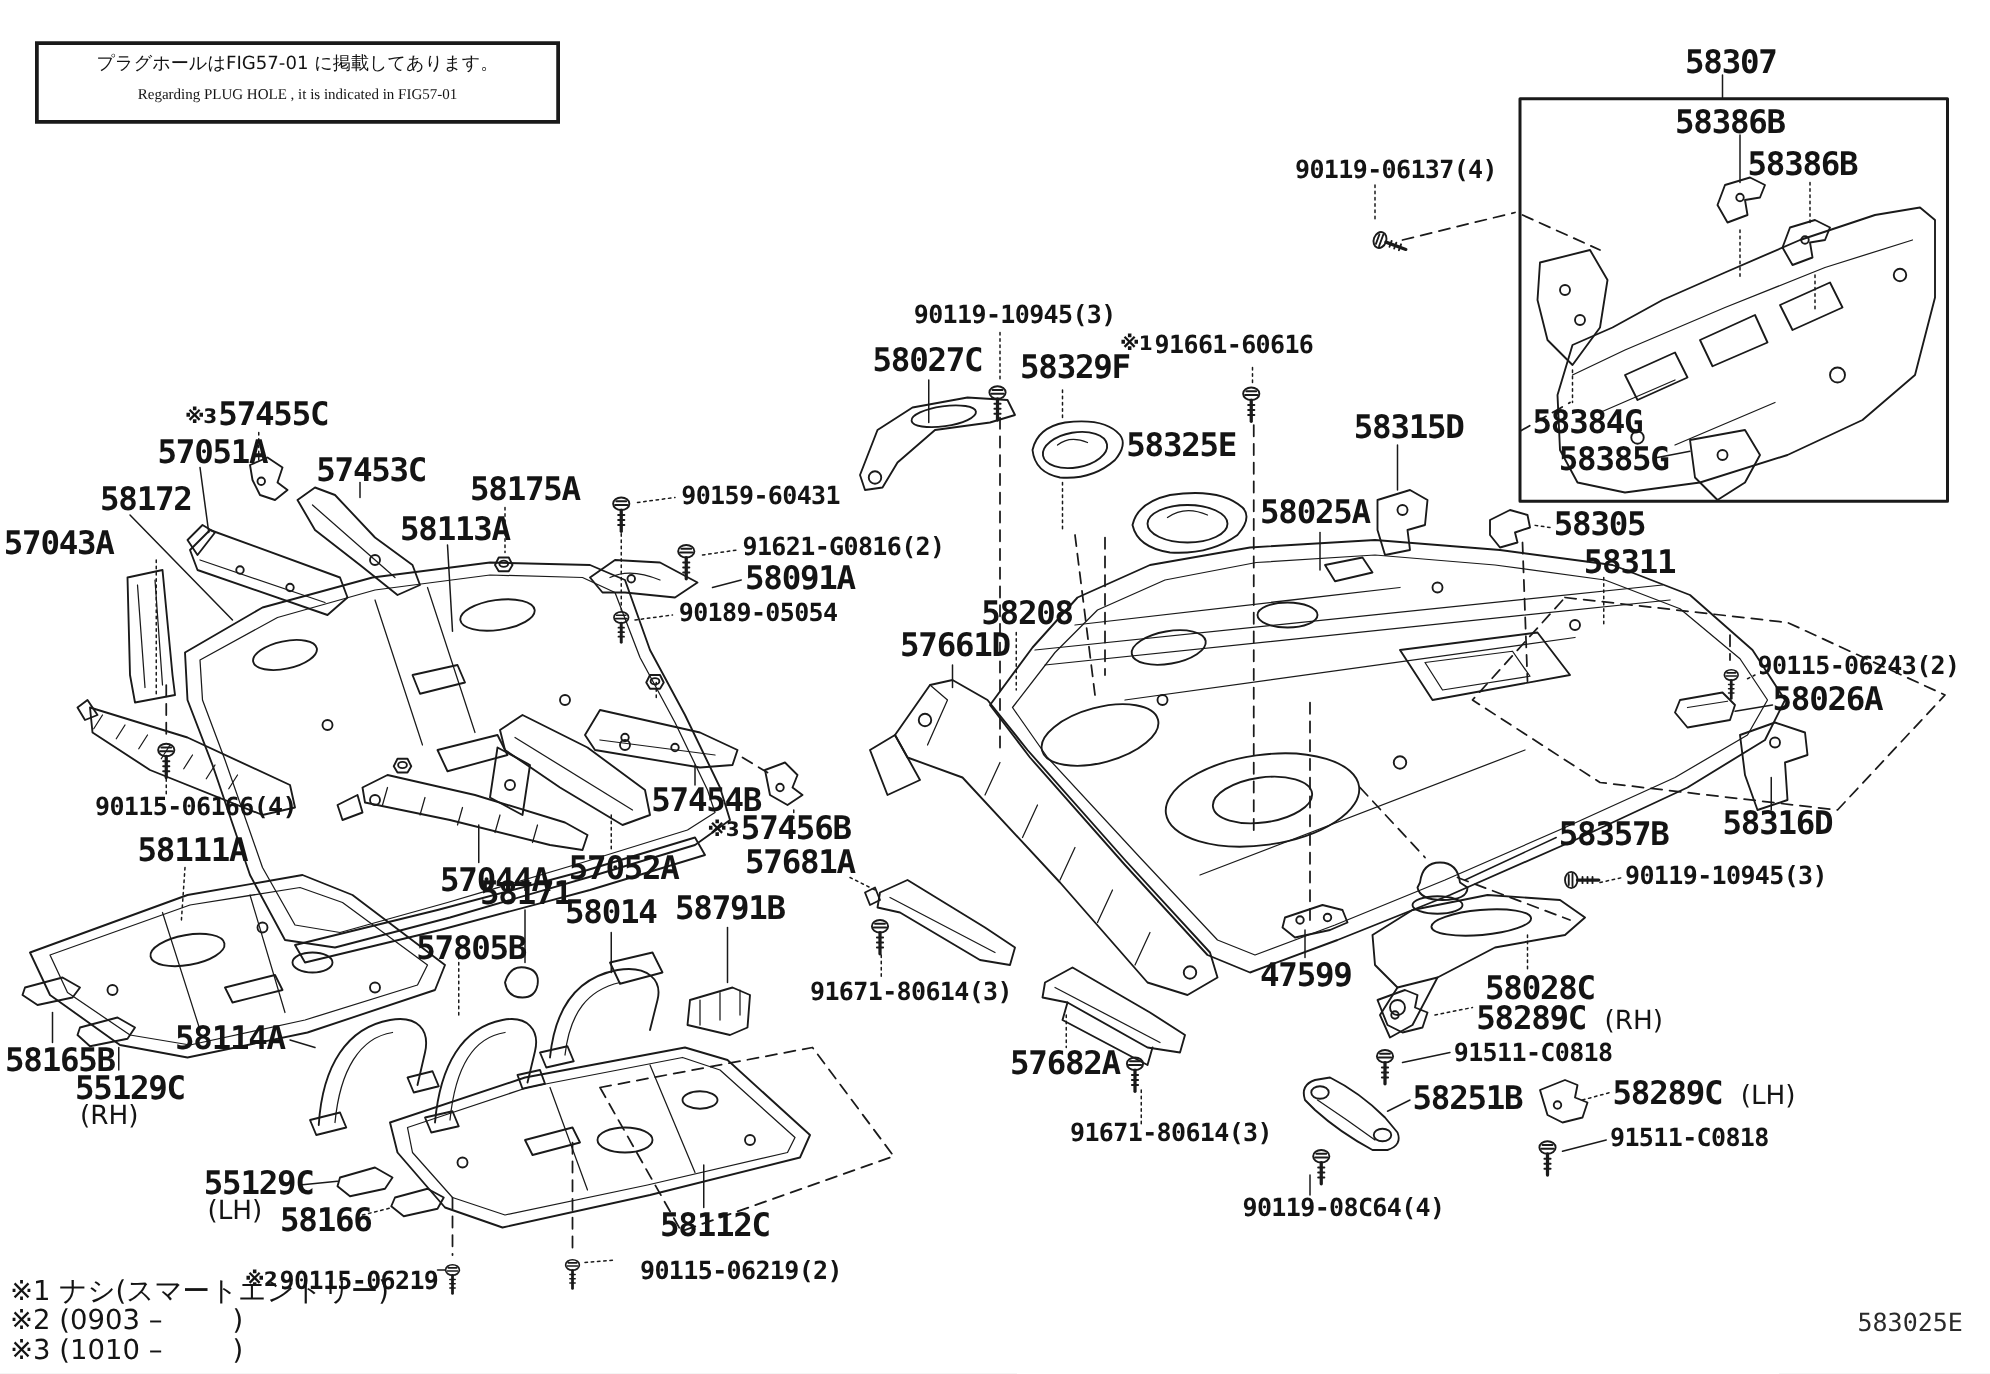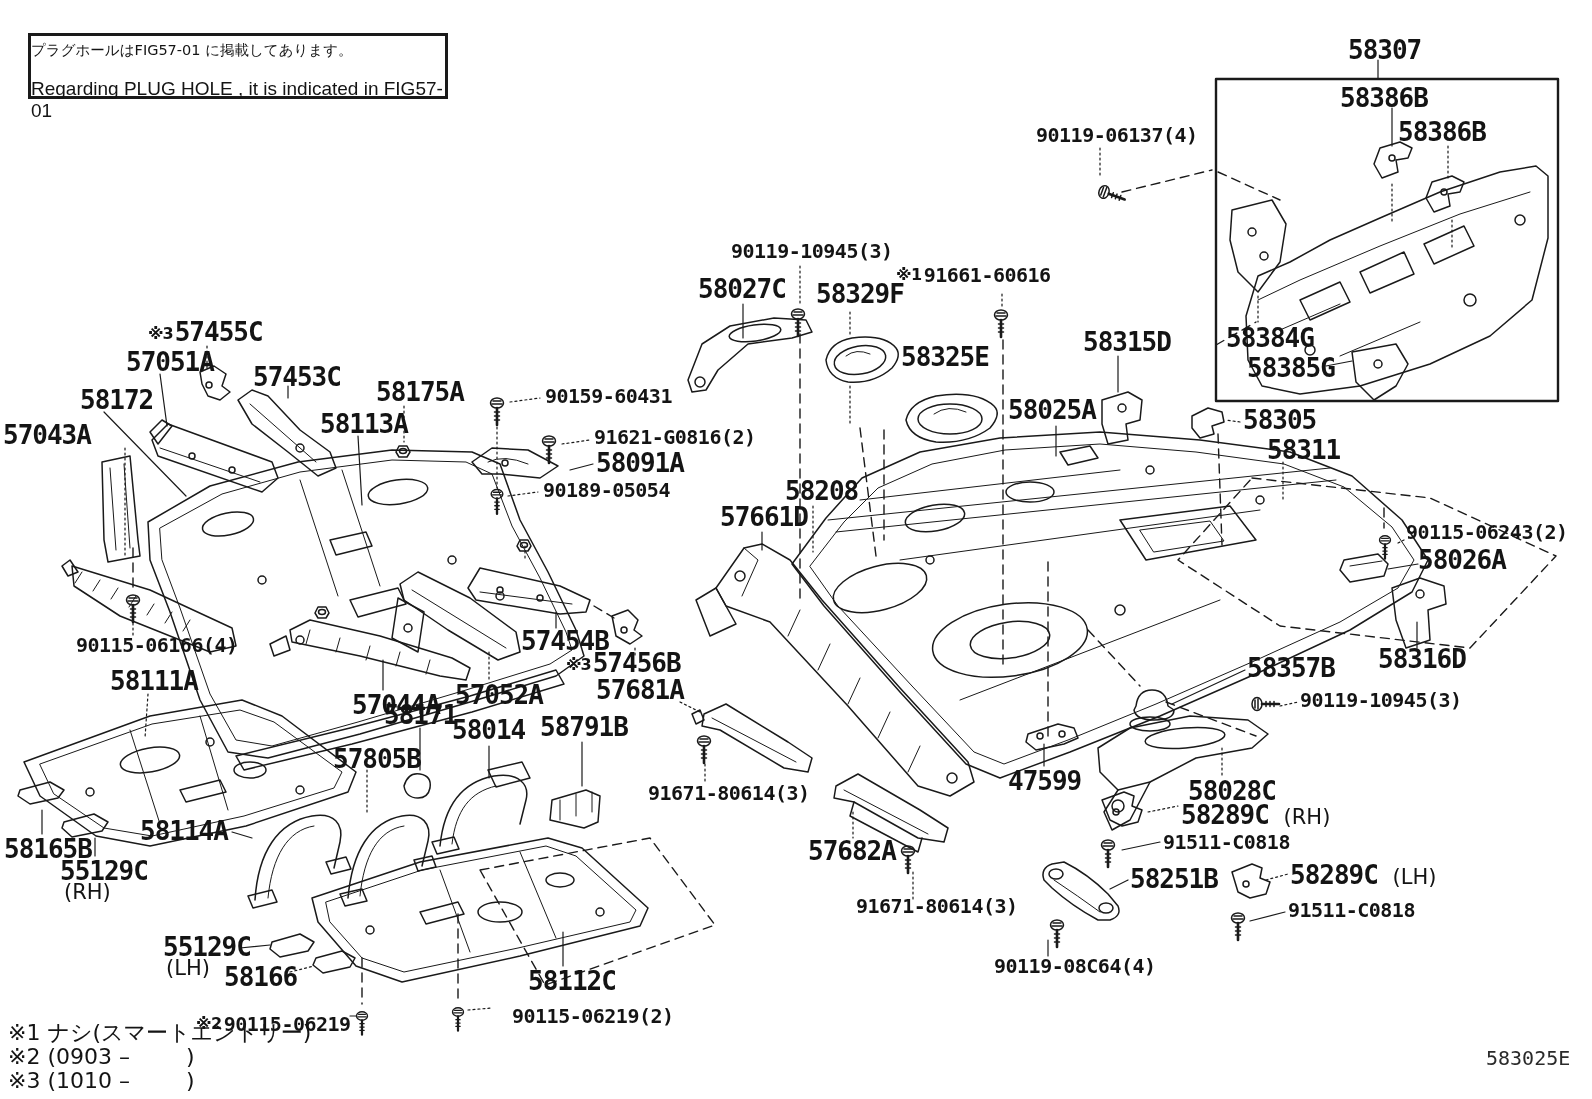--- a/index.html
+++ b/index.html
@@ -12,23 +12,23 @@
   .dot{stroke-dasharray:2 3;stroke-width:1.2}
   .dash{stroke-dasharray:9 6;stroke-width:1.4}
   .bx{stroke-width:2.4}
   .lbl{position:absolute;font-weight:700;white-space:nowrap;line-height:1;color:#141414}
   .lg{font-size:26px;letter-spacing:-1px}
   .md{font-size:20px;letter-spacing:-0.5px}
   .pre{font-size:16px;font-weight:700;font-family:"DejaVu Sans",sans-serif;margin-right:2px;vertical-align:2px}
   .suf{font-size:21px;font-weight:400;font-family:"DejaVu Sans",sans-serif;letter-spacing:0}
   .jp{font-family:"DejaVu Sans",sans-serif}
   .note{position:absolute;left:28px;top:33px;width:420px;height:66px;border:3px solid #1a1a1a;
-        box-sizing:border-box;padding-top:5px;background:#fff}
+        box-sizing:border-box;text-align:center;padding-top:5px;background:#fff}
   .note .l1{font-size:14.5px;letter-spacing:0}
-  .note .l2{font-size:19px;margin-top:18px;font-family:Liberation Sans, sans-serif}
+  .note .l2{font-size:12px;margin-top:8px;font-family:Liberation Serif, serif}
   .note .l3{font-size:17px;font-weight:700;letter-spacing:3px;margin-top:1px}
   .legend-row{position:absolute;font-size:22px;font-weight:400;white-space:pre}
   .code{position:absolute;left:1486px;top:1046px;font-size:20px;font-weight:400;color:#2a2a2a;letter-spacing:0}
 </style>
 </head>
 <body>
 
 <div class="stage">
 
 <svg class="art" width="1592" height="1099" viewBox="0 0 1592 1099">

